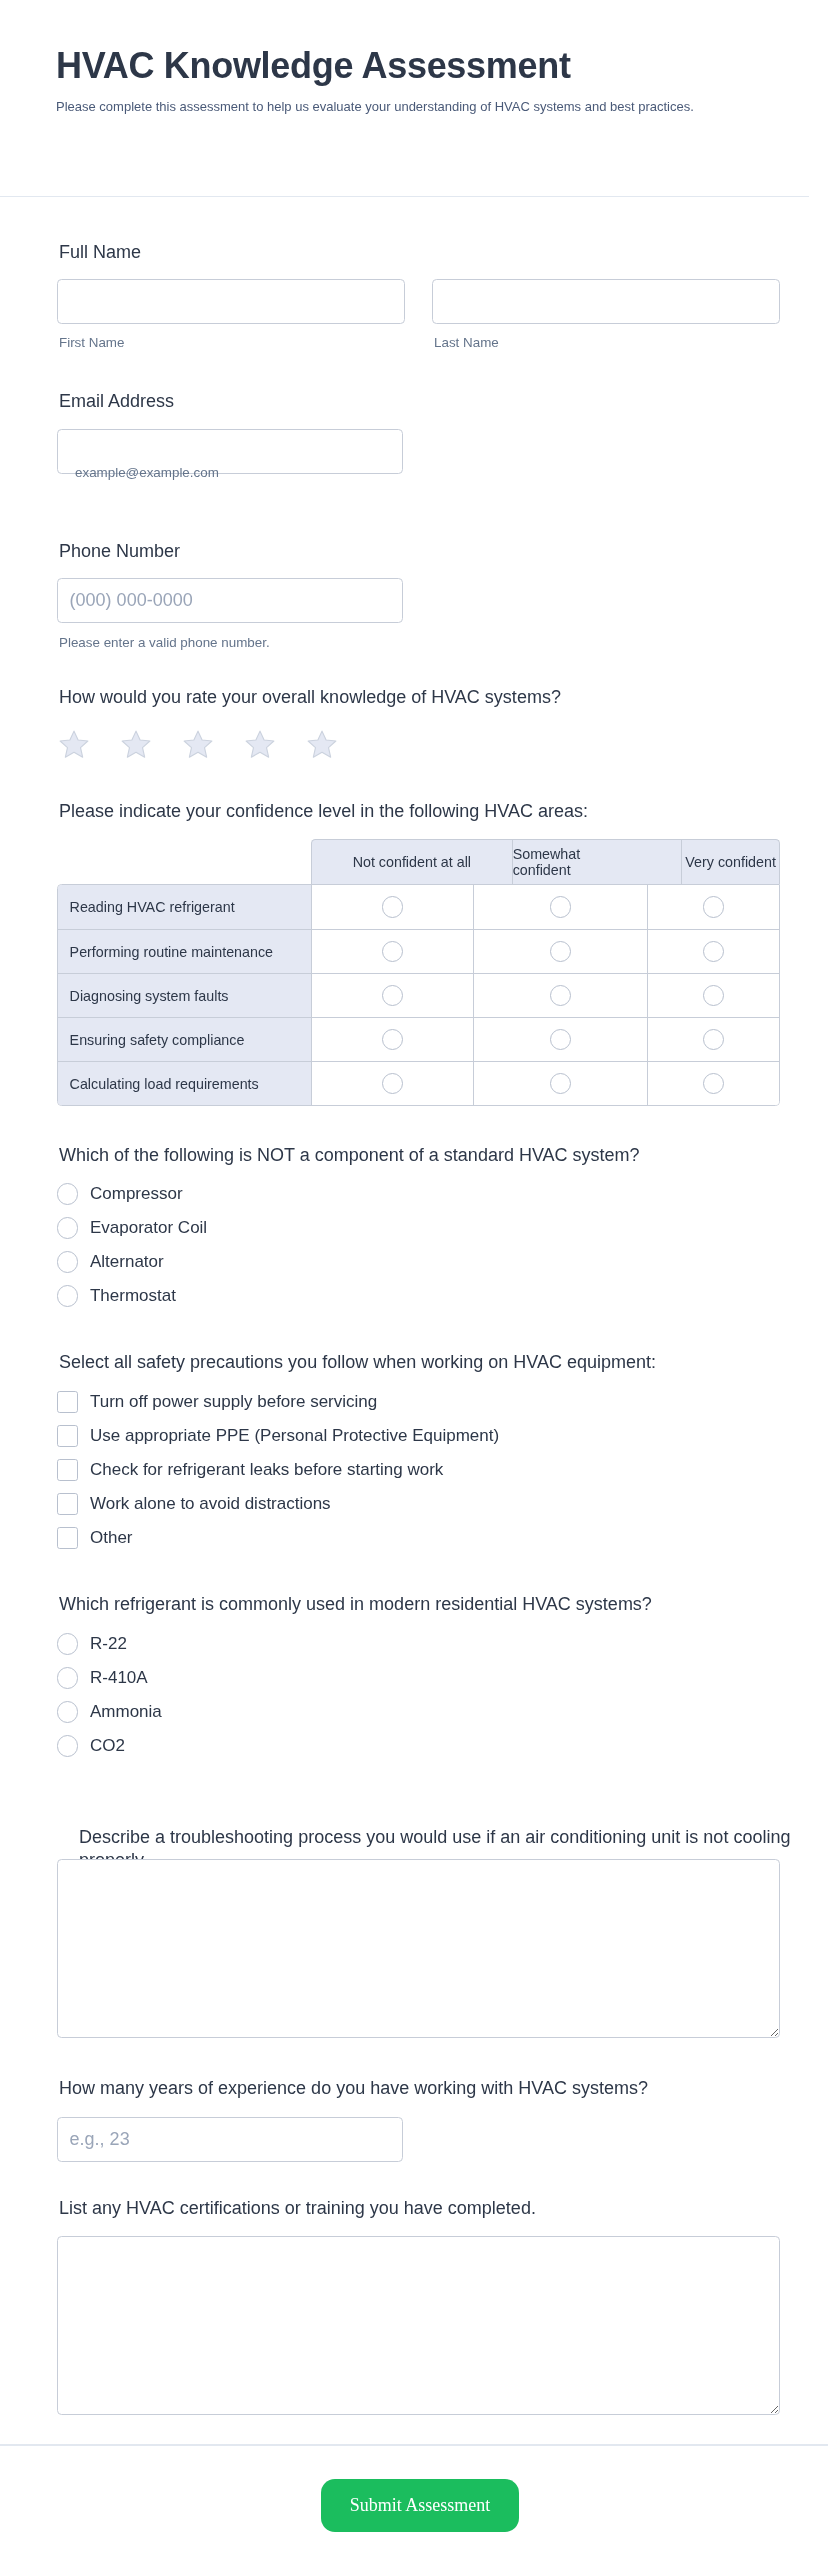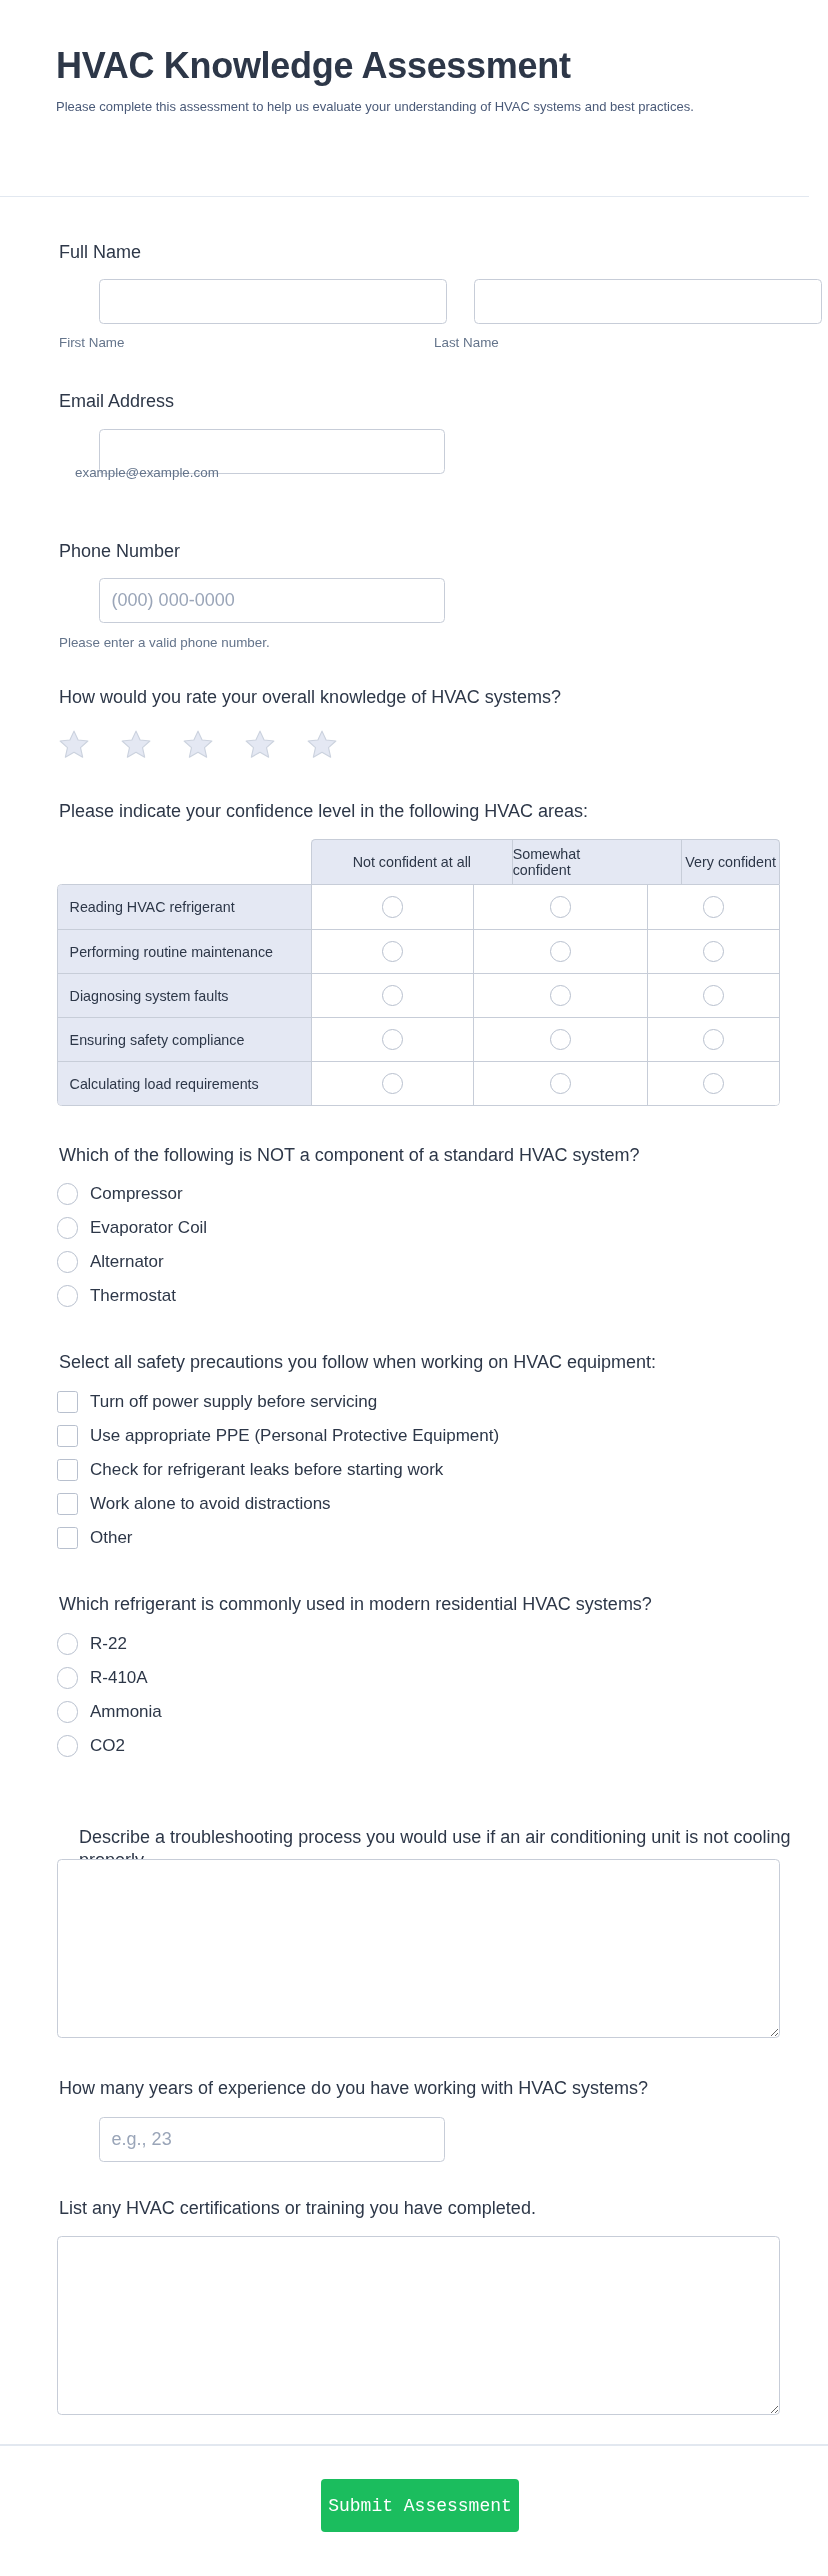--- a/index.html
+++ b/index.html
@@ -7,21 +7,21 @@
   body { font-family: "Liberation Sans", "DejaVu Sans", sans-serif; color: #2d3748; position: relative; height: 2576px; }
 
   .header { position: absolute; left: 0; top: 0; width: 809px; height: 197px; border-bottom: 1.8px solid #e2e8f0; }
   .title { position: absolute; left: 56px; top: 45px; font-size: 36px; font-weight: 700; color: #2d3748; letter-spacing: -0.3px; white-space: nowrap; }
   .subtitle { position: absolute; left: 56px; top: 93px; width: 713px; font-size: 13px; line-height: 28.5px; color: #4a5a78; }
 
   .q-label { position: absolute; left: 59px; font-size: 18px; color: #2d3748; white-space: nowrap; }
   .q-label.wrap { white-space: normal; width: 713px; line-height: 23px; }
 
   .input { position: absolute; height: 45px; border: 1.3px solid #c7cdd8; border-radius: 4.5px; background: #fff;
-           font-family: "Liberation Sans", sans-serif; font-size: 18px; color: #2d3748; padding: 0 11.6px; outline: none; margin-left: 42px; }
+           font-family: "Liberation Sans", sans-serif; font-size: 18px; color: #2d3748; padding: 0 11.6px; outline: none; }
   .input::placeholder { color: #9aa5b8; }
   .sub-label { position: absolute; font-size: 13.4px; color: #64748b; white-space: nowrap; text-align: right; }
 
   .stars { position: absolute; left: 57px; top: 728px; display: flex; gap: 28px; }
   .star { width: 34px; height: 34px; display: block; cursor: pointer; }
 
   
   .matrix { position: absolute; left: 57px; top: 839px; width: 723px; }
   .mx-head { position: absolute; left: 254px; top: 0; width: 469px; height: 45px; display: flex;
              background: #e4e8f3; border: 0.9px solid #c7cdd8; border-bottom: none; border-radius: 4.5px 4.5px 0 0; }
@@ -39,21 +39,21 @@
   .opt { display: flex; align-items: center; height: 34px; cursor: pointer; }
   .radio { width: 21.4px; height: 21.4px; border: 1.3px solid #b8c0ce; border-radius: 50%; background: #fff; flex: none; }
   .checkbox { width: 21.4px; height: 21.4px; border: 1.3px solid #b8c0ce; border-radius: 2.7px; background: #fff; flex: none; }
   .opt-text { margin-left: 11.6px; font-size: 17px; color: #2d3748; white-space: nowrap; }
 
   .textarea { position: absolute; left: 57px; width: 723px; height: 179px; border: 1.3px solid #c7cdd8; border-radius: 4.5px;
               background: #fff; resize: vertical; font-family: "Liberation Sans", sans-serif; font-size: 16px; padding: 10.7px; outline: none; }
 
   .footer-line { position: absolute; left: 0; top: 2444px; width: 829px; height: 1.8px; background: #e2e8f0; }
   .submit { position: absolute; left: 321px; top: 2479px; width: 198px; height: 53px; background: #1bbd5e; color: #fff;
-            border: none; border-radius: 4px; font-family: Liberation Mono, monospace; font-size: 18px; cursor: pointer; }
+            border: none; border-radius: 14px; font-family: Liberation Serif, serif; font-size: 18px; cursor: pointer; }
 </style>
 </head>
 <body>
 
 <div class="header">
   <h1 class="title">HVAC Knowledge Assessment</h1>
   <p class="subtitle">Please complete this assessment to help us evaluate your understanding of HVAC systems and best practices.</p>
 </div>
 
 <div class="q-label" style="top:242px;">Full Name</div>

